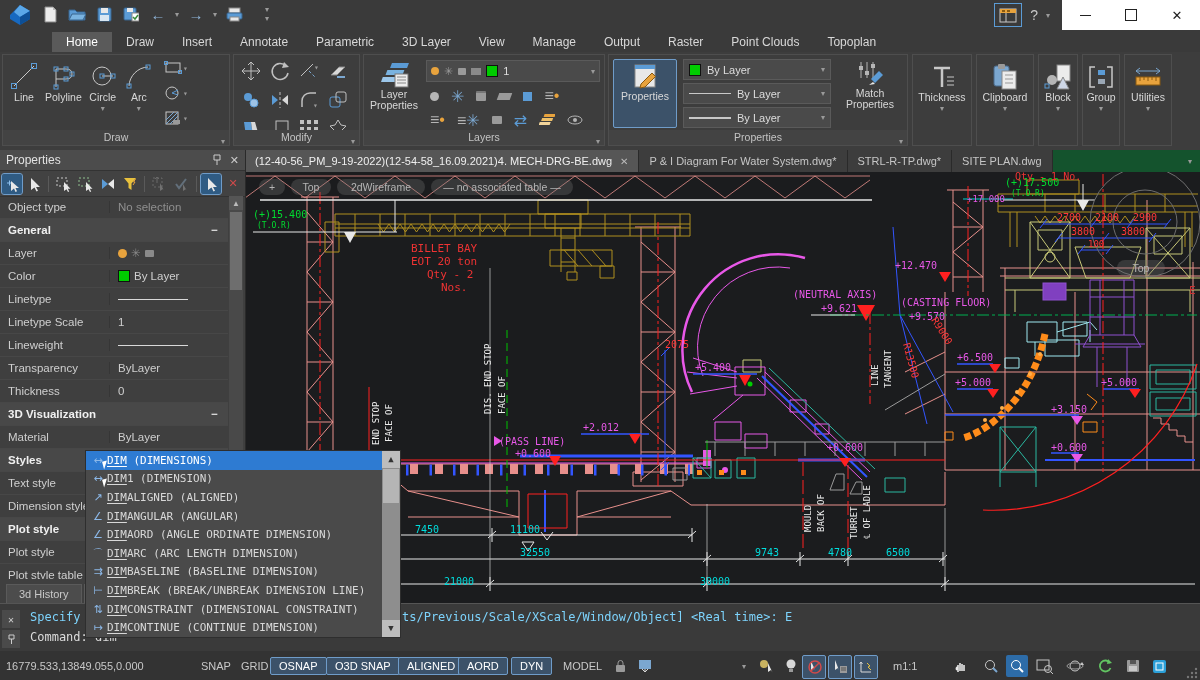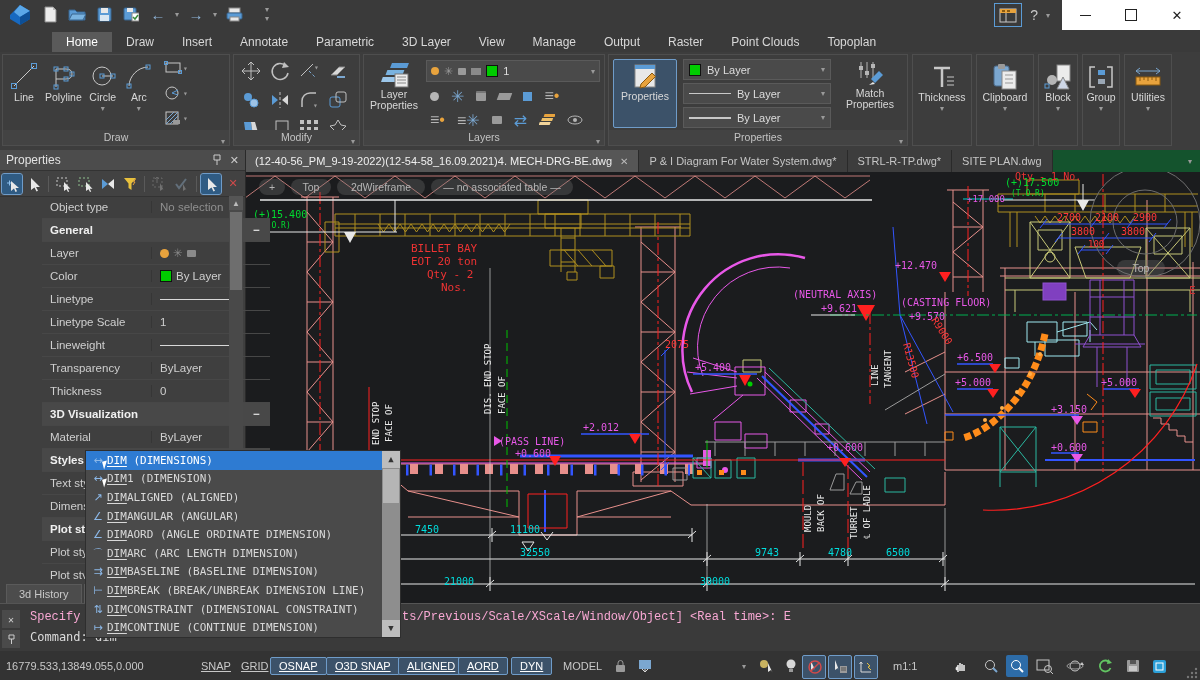--- a/index.html
+++ b/index.html
@@ -30,21 +30,21 @@
   .dtab .x{color:#bbb;font-size:10px;}
   #doctabs .tcaret{margin-left:auto;padding:0 8px;display:flex;align-items:center;}
   
   #palette{position:absolute;left:0;top:150px;width:245px;height:453px;background:#3f3f3f;border-right:1px solid #2a2a2a;z-index:10;}
   #paltitle{height:20px;background:#4c4c4c;display:flex;align-items:center;padding:0 6px;font-size:12px;color:#e2e2e2;border-bottom:1px solid #333;}
   #paltitle .sp{margin-left:auto;display:flex;gap:8px;align-items:center;color:#ccc;font-size:11px;}
   #paltools{height:25px;display:flex;align-items:center;gap:2px;padding:0 2px;border-bottom:1px solid #333;background:#424242;}
   .pt{width:21px;height:20px;display:flex;align-items:center;justify-content:center;border-radius:2px;}
   .pt.active{background:#2f5b83;outline:1px solid #6f9cc9;}
   .ptsep{width:1px;height:16px;background:#5a5a5a;margin:0 2px;}
-  #palrows{position:absolute;left:0;top:46px;width:228px;bottom:24px;overflow:hidden;margin-left:42px;}
+  #palrows{position:absolute;left:0;top:46px;width:228px;bottom:24px;overflow:hidden;}
   .prow{height:22px;display:flex;align-items:center;border-bottom:1px solid #474747;font-size:11.5px;}
   .prow .lab{width:110px;padding-left:8px;color:#cfcfcf;border-right:1px solid #363636;box-sizing:border-box;}
   .prow .val{flex:1;padding-left:8px;color:#cfcfcf;display:flex;align-items:center;gap:4px;}
   .prow.hdr{background:#484848;}
   .prow.hdr .lab{font-weight:bold;color:#f0f0f0;width:auto;flex:1;border:none;}
   .prow.hdr .minus{margin-right:10px;color:#ddd;font-weight:bold;}
   .val.muted{color:#8f8f8f;}
   .linesample{width:70px;height:0;border-top:1px solid #d8d8d8;}
   .swatch{width:10px;height:10px;background:#00cc00;border:1px solid #111;display:inline-block;}
   #palscroll{position:absolute;right:2px;top:46px;width:14px;bottom:24px;background:#494949;}
@@ -61,27 +61,27 @@
   .acitem.sel{background:#2e7bd2;color:#fff;}
   .acico{width:18px;text-align:center;color:#8cb8e8;font-family:"DejaVu Sans",sans-serif;font-size:11px;position:relative;}
   .acico .curs{position:absolute;right:-1px;bottom:-2px;width:0;height:0;border-left:5px solid #fff;border-bottom:8px solid transparent;transform:rotate(-15deg);}
   .acitem u{text-underline-offset:2px;}
   #acscroll{position:absolute;right:0;top:0;width:18px;height:100%;background:#8e8e8e;}
   #acscroll .b{position:absolute;left:0;width:18px;height:17px;background:#bdbdbd;color:#333;font-size:9px;text-align:center;line-height:17px;}
   #acscroll .thumb{position:absolute;left:1px;top:18px;width:16px;height:34px;background:#b5b5b5;}
   
   #cmdline{position:absolute;left:0;top:603px;width:1200px;height:47px;background:#3a3a3a;border-top:1px solid #555;font-family:"DejaVu Sans Mono",monospace;z-index:5;}
   .cgut{position:absolute;left:2px;width:18px;height:18px;background:#4a4a4a;color:#ccc;display:flex;align-items:center;justify-content:center;font-size:10px;}
-  #cmdhist{position:absolute;left:30px;top:6px;font-size:12px;color:#f9a8d4;white-space:pre;font-family:Liberation Mono, monospace;}
+  #cmdhist{position:absolute;left:30px;top:6px;font-size:12px;color:#7dd3fc;white-space:pre;}
   #cmdhist .rfrag{position:absolute;left:372px;top:0;white-space:pre;}
   #cmdprompt{position:absolute;left:30px;top:26px;font-size:12px;color:#dcdcdc;}
   
   #statusbar{position:absolute;left:0;top:650px;width:1200px;height:30px;background:#333;border-top:1px solid #444;font-size:11px;color:#c8c8c8;}
   .sitem{position:absolute;top:0;height:30px;display:flex;align-items:center;}
-  .stoggle{padding:2px 8px;border-radius:2px;text-decoration:underline;}
+  .stoggle{padding:2px 8px;border-radius:2px;}
   .stoggle.on{border:1px solid #6f9cc9;background:#3c5269;color:#fff;}
   .sico{width:22px;height:22px;top:4px;display:flex;align-items:center;justify-content:center;}
   .sico.boxed{border:1px solid #6f9cc9;background:#3c5269;border-radius:2px;}
   .sico.bluebg{background:#2d6ca8;border-radius:2px;}
   #grip{position:absolute;right:2px;bottom:2px;width:12px;height:12px;}
   svg text{font-family:"DejaVu Sans Mono",monospace;}
 </style>
 </head>
 <body>
 

